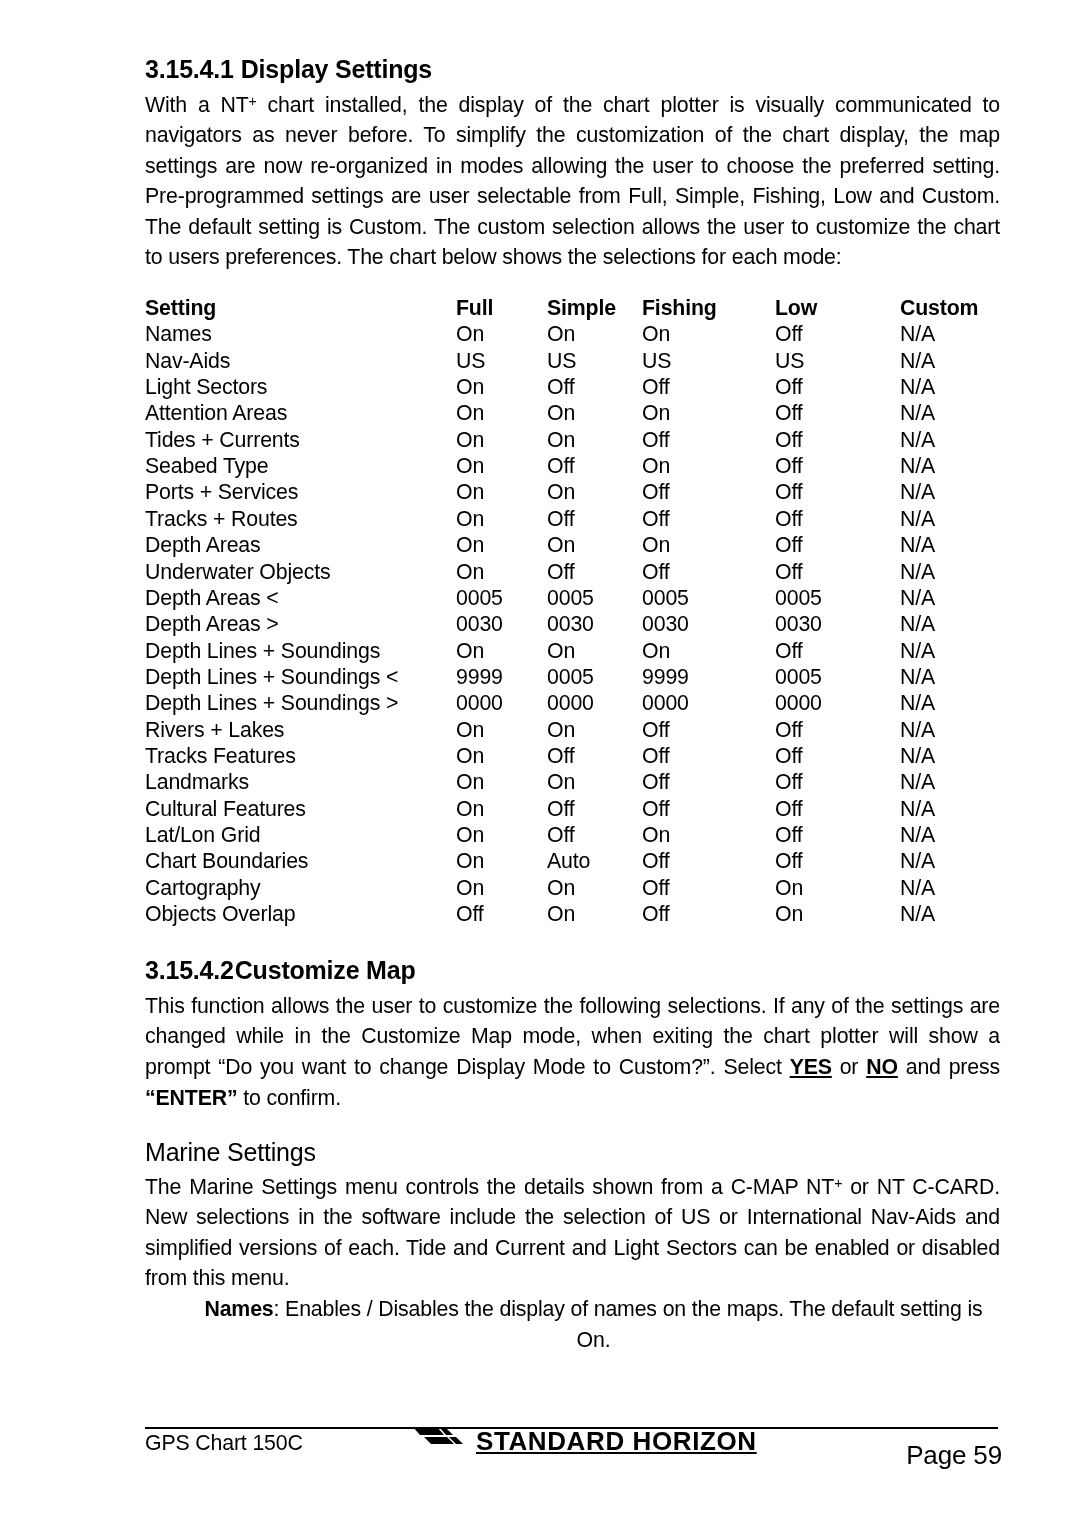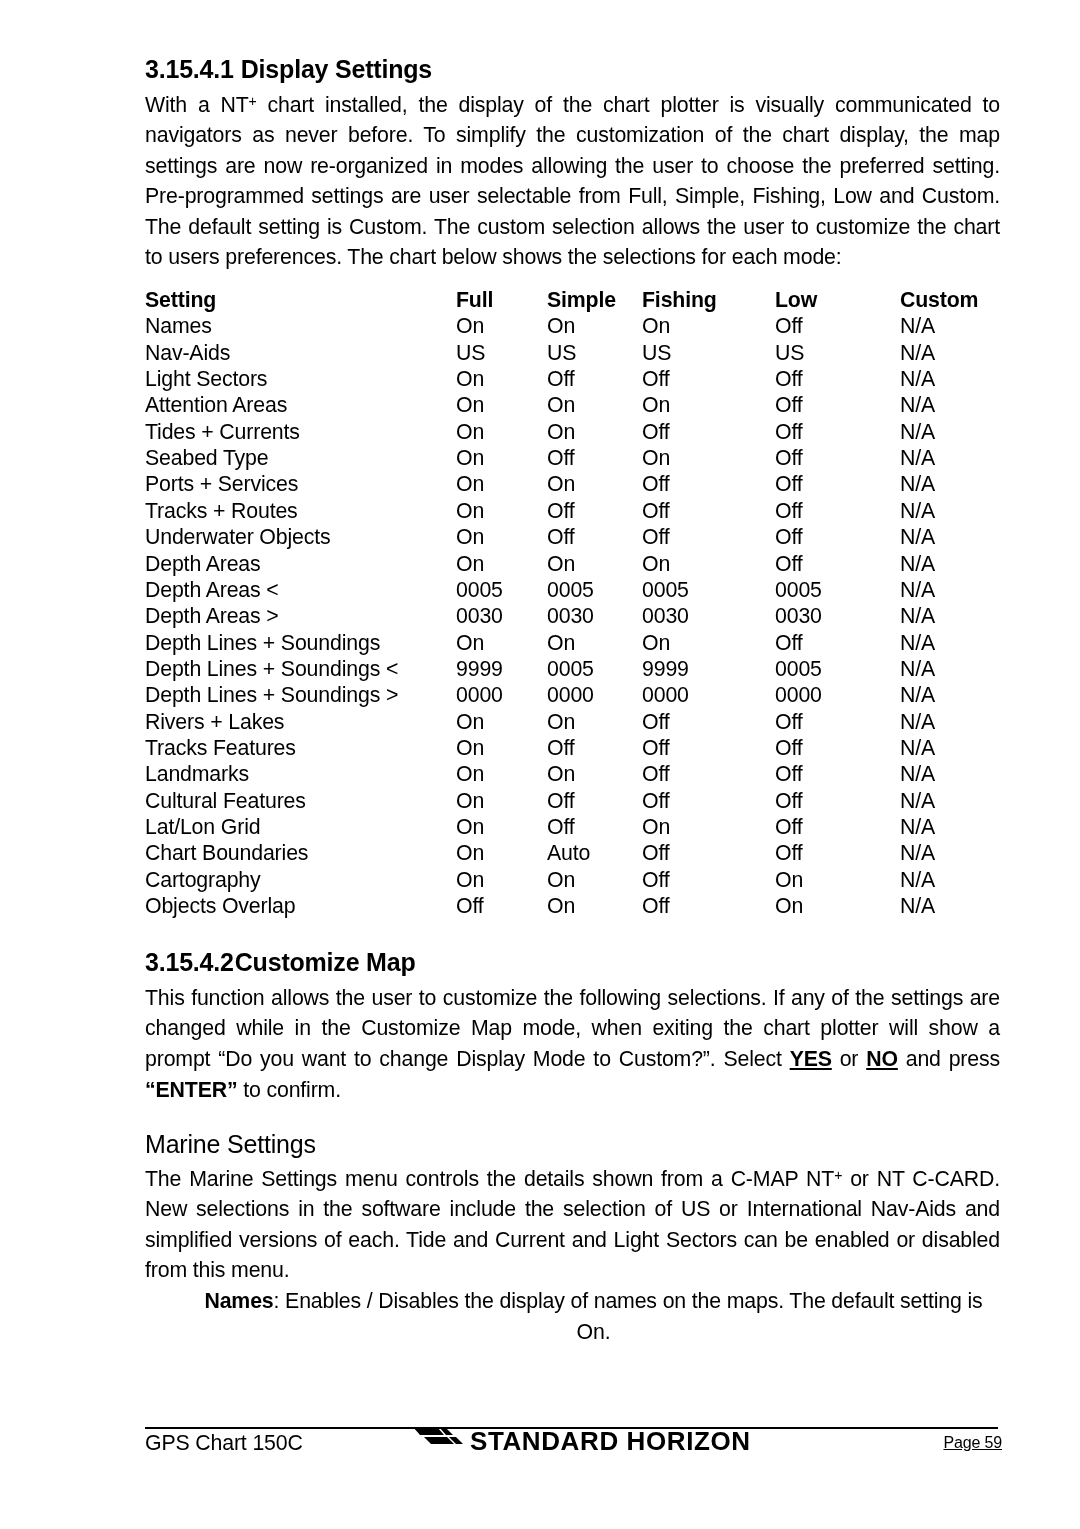--- a/index.html
+++ b/index.html
@@ -70,21 +70,21 @@
   b.u { font-weight: bold; text-decoration: underline; }
   b.nb { font-weight: bold; }
 
   .indented {
     padding-left: 42px;
     text-indent: -0px;
   }
 
   
   .settings-table {
-    margin-top: 14px;
+    margin-top: 22px;
     margin-bottom: 0;
     border-collapse: collapse;
     width: 855px;
     table-layout: fixed;
   }
   .settings-table td, .settings-table th {
     padding: 0;
     margin: 0;
     font-size: 21.3px;
     line-height: 26.35px;
@@ -136,41 +136,41 @@
     font-size: 21.3px;
     line-height: 26px;
     letter-spacing: -0.15px;
   }
   .footer-center {
     position: absolute;
     left: 269px;
     top: -3px;
     display: flex;
     align-items: center;
-    gap: 2px;
+    gap: 8px;
+    text-decoration: underline;
   }
   .brand-mark {
     width: 54px;
     height: 28px;
     display: block;
   }
   .brand-text {
     font-size: 26px;
     font-weight: bold;
     letter-spacing: 0.6px;
     line-height: 28px;
   }
   .footer-right {
     position: absolute;
     right: -2px;
-    top: 0;
-    font-size: 16px;
+    top: 12px;
+    font-size: 26px;
     line-height: 26px;
     letter-spacing: -0.15px;
-    text-decoration: underline;
   }
 </style>
 </head>
 <body>
 
 <div class="page">
 
   <div class="content">
 
     <h2 class="section-heading">
@@ -257,32 +257,32 @@
           </tr>
         <tr>
             <td>Tracks + Routes</td>
             <td>On</td>
             <td>Off</td>
             <td>Off</td>
             <td>Off</td>
             <td>N/A</td>
           </tr>
         <tr>
+            <td>Depth Areas</td>
+            <td>On</td>
+            <td>On</td>
+            <td>On</td>
+            <td>Off</td>
+            <td>N/A</td>
+          </tr>
+        <tr>
             <td>Underwater Objects</td>
             <td>On</td>
             <td>Off</td>
             <td>Off</td>
-            <td>Off</td>
-            <td>N/A</td>
-          </tr>
-        <tr>
-            <td>Depth Areas</td>
-            <td>On</td>
-            <td>On</td>
-            <td>On</td>
             <td>Off</td>
             <td>N/A</td>
           </tr>
         <tr>
             <td>Depth Areas &lt;</td>
             <td>0005</td>
             <td>0005</td>
             <td>0005</td>
             <td>0005</td>
             <td>N/A</td>

